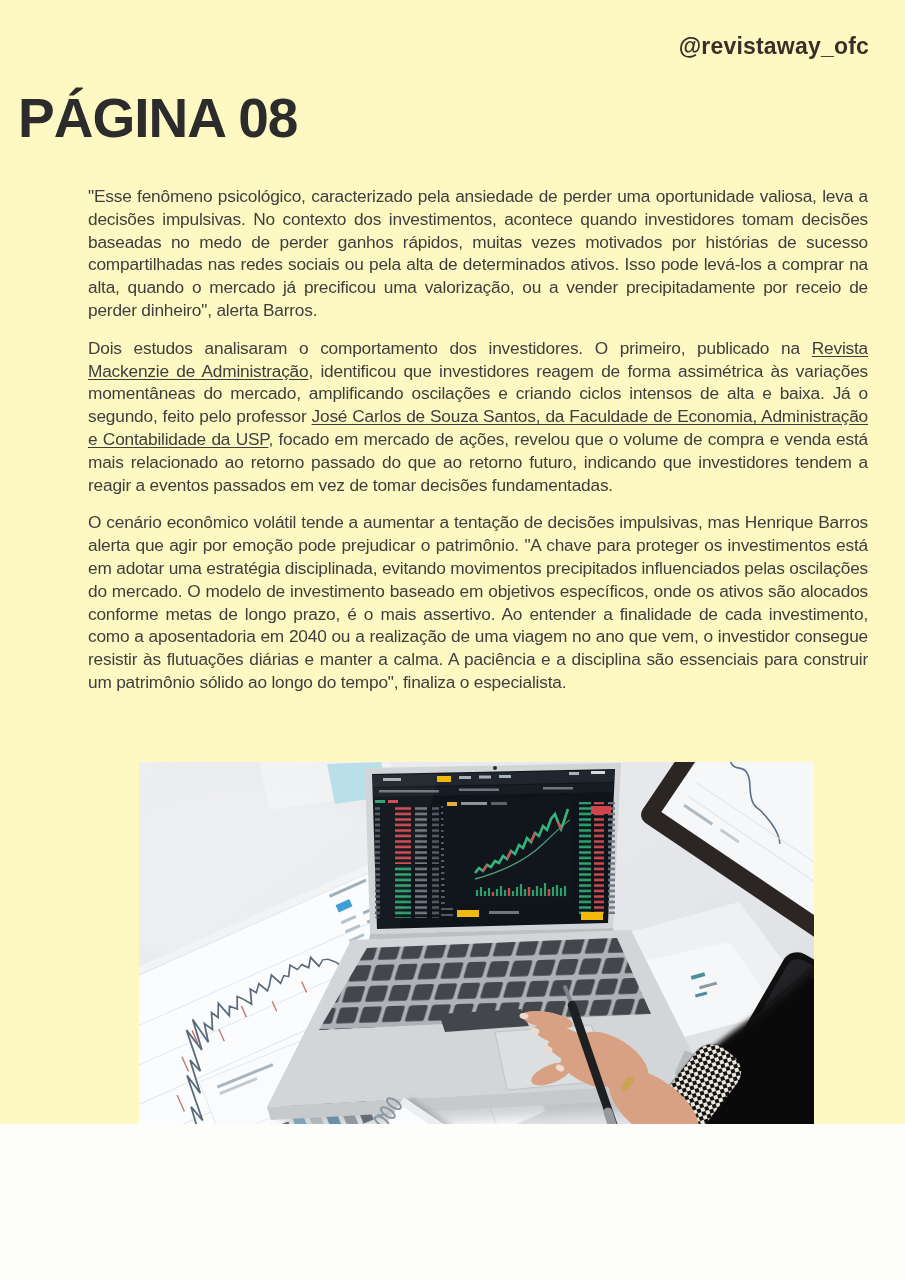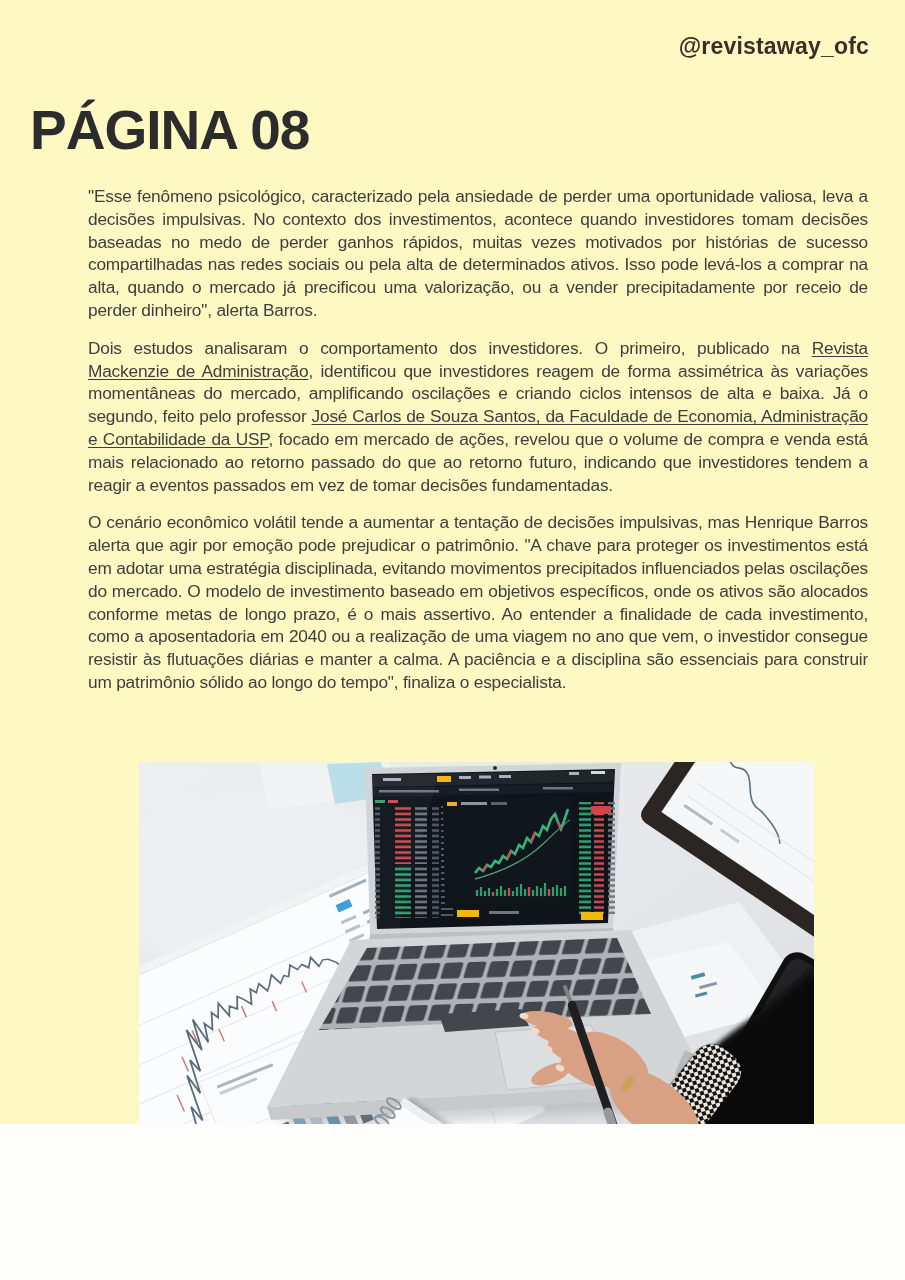--- a/index.html
+++ b/index.html
@@ -1,20 +1,20 @@
 <!DOCTYPE html>
 <html><head>
 <meta charset="utf-8">
 <style>
   html,body{margin:0;padding:0;background:#fdfdfc;}
   .page{position:relative;width:905px;height:1124px;background:#fef9c3;overflow:hidden;
         font-family:"Liberation Sans",sans-serif;color:#3c3c3c;}
   .handle{position:absolute;top:33px;right:36px;font-size:23px;font-weight:700;
           color:#3c2e27;letter-spacing:.2px;}
-  .title{position:absolute;top:86px;left:18px;margin:12px;font-size:55px;font-weight:700;
+  .title{position:absolute;top:86px;left:18px;margin:0;font-size:55px;font-weight:700;
          letter-spacing:-1px;color:#2c2c2c;}
   .article{position:absolute;top:185px;left:88px;width:780px;font-size:17.3px;
            line-height:22.8px;text-align:justify;letter-spacing:-.2px;color:#3e3e3e;}
   .article p{margin:0 0 15px 0;}
   .article .u{text-decoration:underline;text-underline-offset:2px;}
   .photo{position:absolute;left:139px;top:762px;width:675px;height:481px;overflow:hidden;
          background:#e7e8ea;}
   .photo svg{display:block;}
 </style>
 </head>

